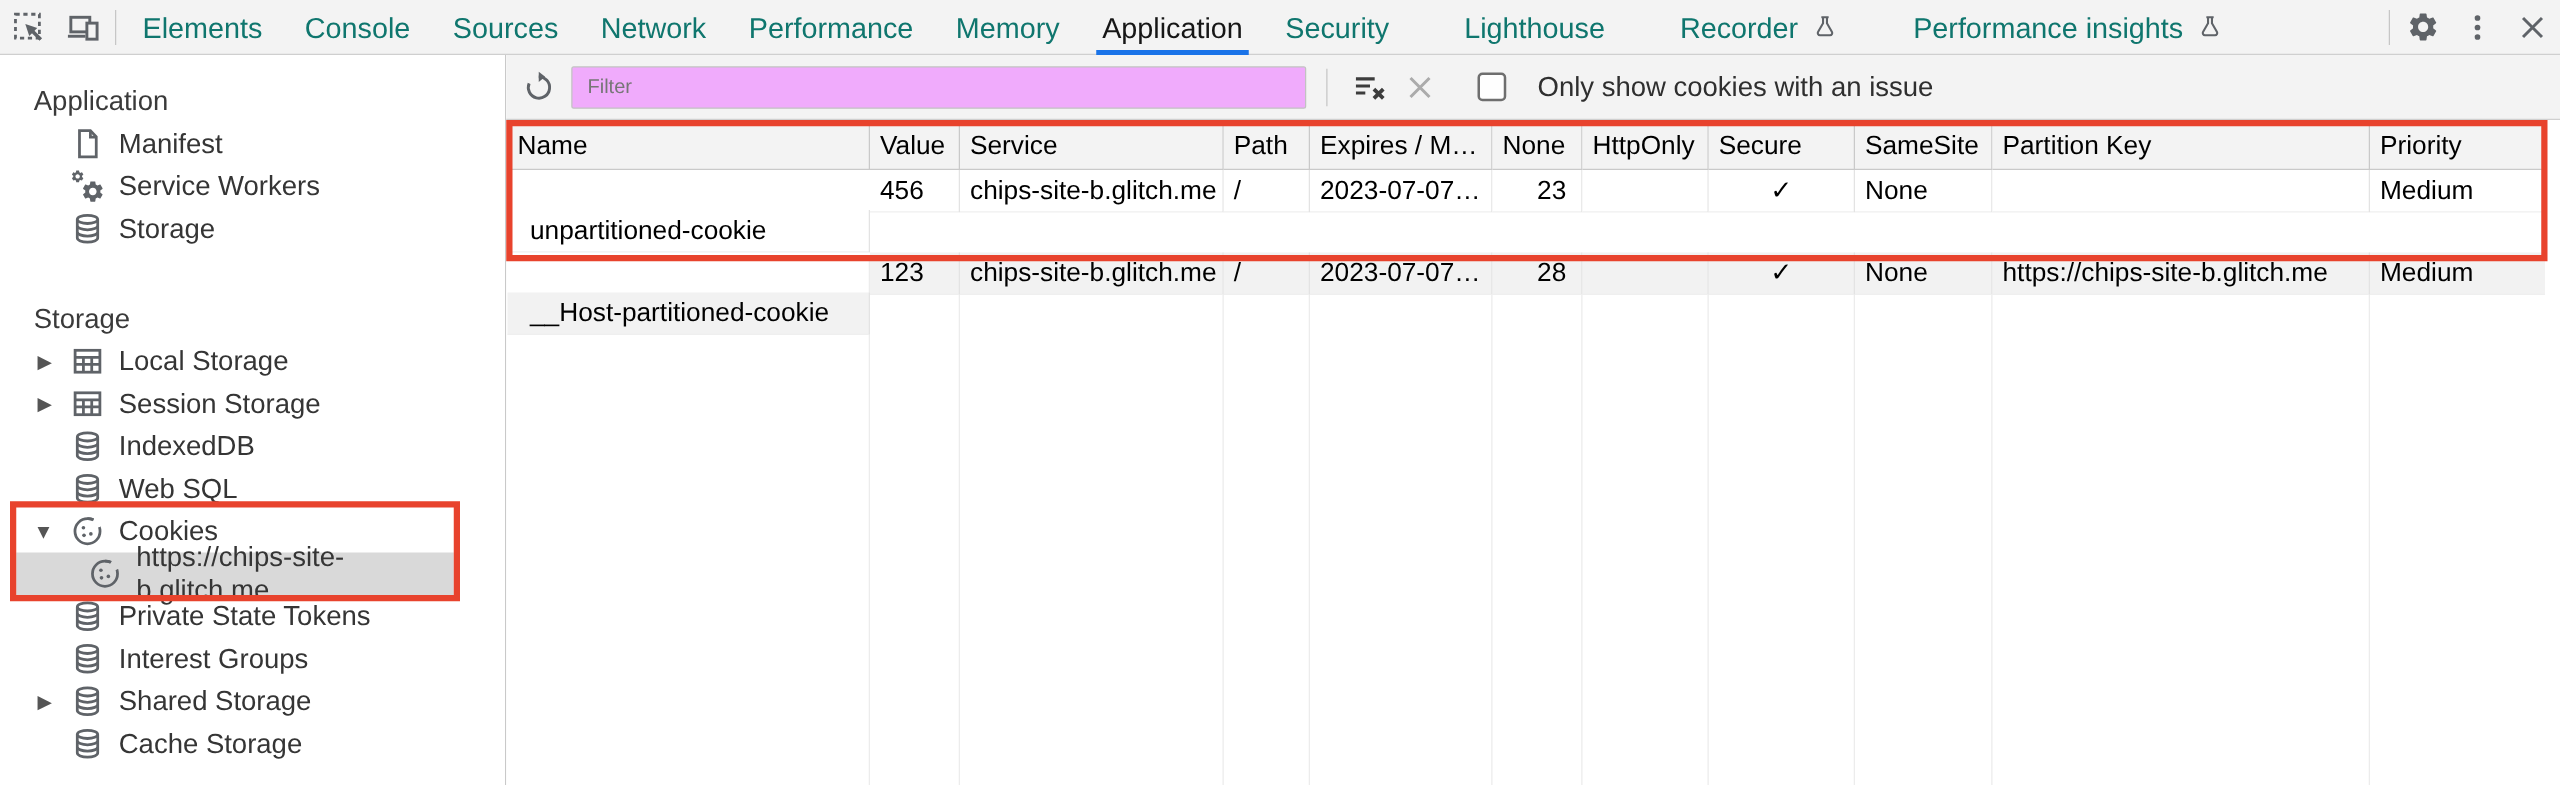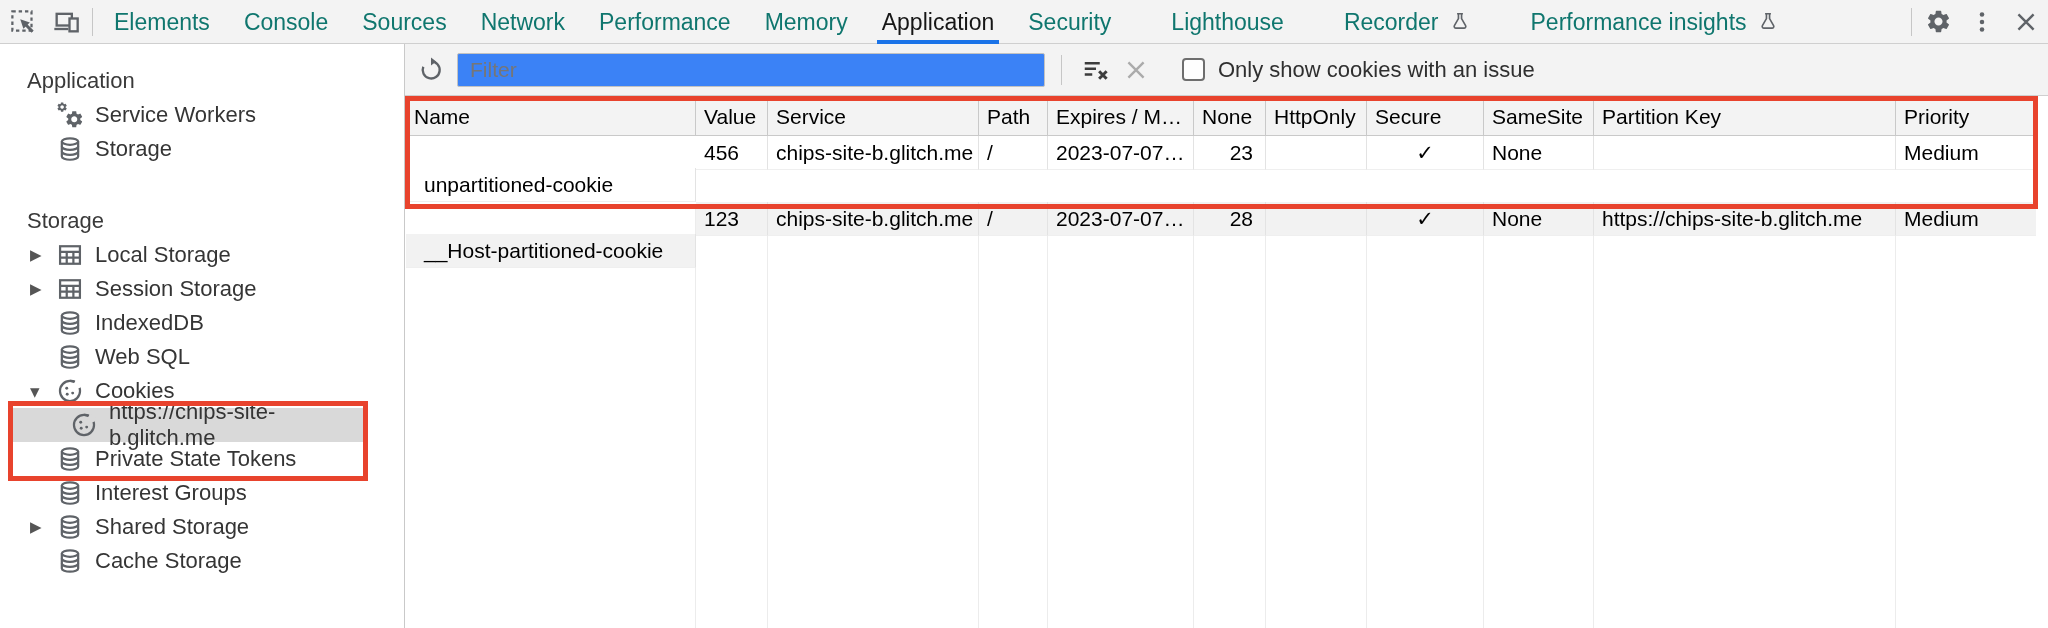--- a/index.html
+++ b/index.html
@@ -37,26 +37,26 @@
   .side-item.child { margin-left:13px; width:350px; padding-left:57px; }
   .side-item.selected { background:#d9d9d9; --bite:#d9d9d9; }
   .annot { position:absolute; border:5px solid #e8432d; pointer-events:none; z-index:5; }
   .annot-sidebar { left:8px; top:357px; width:360px; height:80px; }
 
   
   .main { flex:1; position:relative; background:#fff; }
   .cookie-toolbar { height:52px; background:#f3f3f3; border-bottom:1px solid #cfcfcf;
     display:flex; align-items:center; padding-left:8px; }
   .filter-input { width:588px; height:34px; margin-left:8px; border:1px solid #c2c2c2; border-radius:2px;
-    background:#3b82f6; font-family:inherit; font-size:21px; padding:0 12px; color:#333; outline:none; }
+    background:#f0abfc; font-family:inherit; font-size:16px; padding:0 12px; color:#333; outline:none; }
   .filter-input::placeholder { color:#767676; }
   .tb-sep { width:1px; height:30px; background:#c6c6c6; margin:0 14px 0 16px; }
   .checkbox { width:23px; height:23px; border:2px solid #6e6e6e; border-radius:4px; background:#fefefe;
     margin-left:26px; cursor:pointer; flex:0 0 23px; }
-  .cb-label { margin-left:13px; font-size:22px; color:#2f2f2f; }
+  .cb-label { margin-left:25px; font-size:22px; color:#2f2f2f; }
 
   .grid { position:absolute; left:1px; top:54px; width:1630px; display:grid;
     grid-template-columns:290px 72px 211px 69px 146px 72px 101px 117px 110px 302px 140px;
     font-size:21px; color:#000000; }
   .hcell { height:38px; line-height:37px; background:#f3f3f3; border-right:1px solid #c9c9c9;
     border-bottom:1px solid #c9c9c9; padding:0 6px 0 8px; white-space:nowrap; overflow:hidden; }
   .hcell:last-child { border-right:none; }
   .bcell { height:34px; line-height:33px; border-right:1px solid #e3e3e3; border-bottom:1px solid #efefef;
     padding:0 6px 0 8px; white-space:nowrap; overflow:hidden; }
   .bcell:last-child { border-right:none; }
@@ -157,20 +157,30 @@
         </svg>
       </div>
     </div>
   </div>
 
   <div class="content">
 
     <div class="sidebar">
       <div class="section-title">Application</div>
 
+      <div class="side-item">
+        <span class="twisty"></span>
+        <span class="s-icon">
+          <svg width="28" height="28" viewBox="0 0 24 24" fill="none" stroke="#5f6368" stroke-width="1.9">
+            <path d="M6.5 3 h7.5 l4 4.2 V21 H6.5 z"></path>
+              <path d="M14 3 v4.5 h4"></path>
+          </svg>
+        </span>
+        <span>Manifest</span>
+      </div>
 
       <div class="side-item">
         <span class="twisty"></span>
         <span class="s-icon">
           <svg width="28" height="28" viewBox="0 0 24 24" fill="#5f6368">
             <g transform="translate(0.2,0.2) scale(0.42)">
               <path d="M19.14 12.94c.04-.3.06-.61.06-.94 0-.32-.02-.64-.07-.94l2.03-1.58c.18-.14.23-.41.12-.61l-1.92-3.32c-.12-.22-.37-.29-.59-.22l-2.39.96c-.5-.38-1.03-.7-1.62-.94l-.36-2.54c-.04-.24-.24-.41-.48-.41h-3.84c-.24 0-.43.17-.47.41l-.36 2.54c-.59.24-1.13.57-1.62.94l-2.39-.96c-.22-.08-.47 0-.59.22L2.74 8.87c-.12.21-.08.47.12.61l2.03 1.58c-.05.3-.09.63-.09.94s.02.64.07.94l-2.03 1.58c-.18.14-.23.41-.12.61l1.92 3.32c.12.22.37.29.59.22l2.39-.96c.5.38 1.03.7 1.62.94l.36 2.54c.05.24.24.41.48.41h3.84c.24 0 .44-.17.47-.41l.36-2.54c.59-.24 1.13-.56 1.62-.94l2.39.96c.22.08.47 0 .59-.22l1.92-3.32c.12-.22.07-.47-.12-.61l-2.01-1.58zM12 15.6c-1.98 0-3.6-1.62-3.6-3.6s1.62-3.6 3.6-3.6 3.6 1.62 3.6 3.6-1.62 3.6-3.6 3.6z"></path>
             </g>
             <g transform="translate(7,7) scale(0.72)">
               <path d="M19.14 12.94c.04-.3.06-.61.06-.94 0-.32-.02-.64-.07-.94l2.03-1.58c.18-.14.23-.41.12-.61l-1.92-3.32c-.12-.22-.37-.29-.59-.22l-2.39.96c-.5-.38-1.03-.7-1.62-.94l-.36-2.54c-.04-.24-.24-.41-.48-.41h-3.84c-.24 0-.43.17-.47.41l-.36 2.54c-.59.24-1.13.57-1.62.94l-2.39-.96c-.22-.08-.47 0-.59.22L2.74 8.87c-.12.21-.08.47.12.61l2.03 1.58c-.05.3-.09.63-.09.94s.02.64.07.94l-2.03 1.58c-.18.14-.23.41-.12.61l1.92 3.32c.12.22.37.29.59.22l2.39-.96c.5.38 1.03.7 1.62.94l.36 2.54c.05.24.24.41.48.41h3.84c.24 0 .44-.17.47-.41l.36-2.54c.59-.24 1.13-.56 1.62-.94l2.39.96c.22.08.47 0 .59-.22l1.92-3.32c.12-.22.07-.47-.12-.61l-2.01-1.58zM12 15.6c-1.98 0-3.6-1.62-3.6-3.6s1.62-3.6 3.6-3.6 3.6 1.62 3.6 3.6-1.62 3.6-3.6 3.6z"></path>

